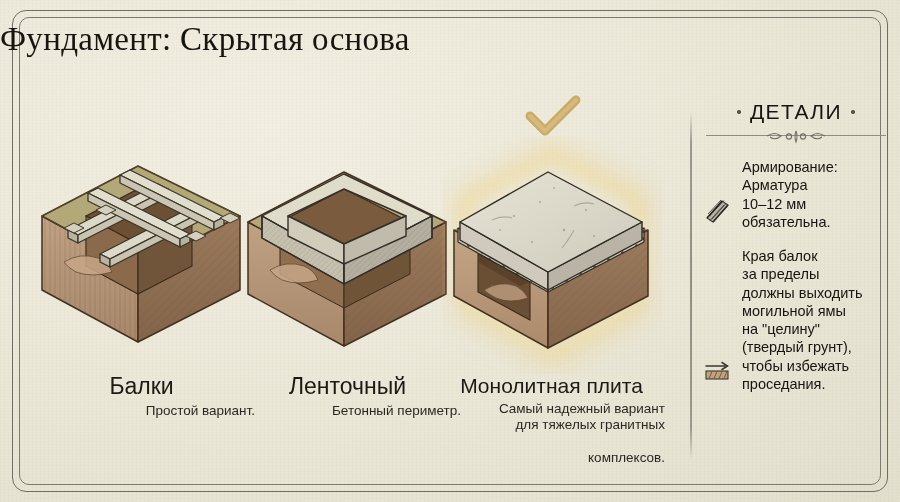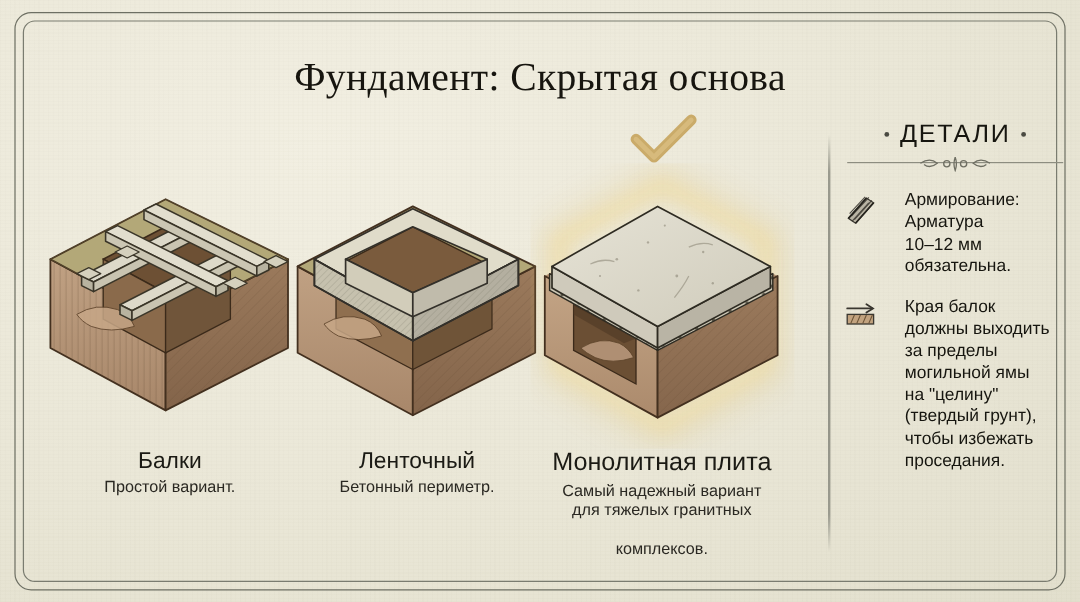--- a/index.html
+++ b/index.html
@@ -24,38 +24,38 @@
   
   .frame-outer,.frame-inner{
     position:absolute;border:1.4px solid #6d6f63;border-radius:14px;
     pointer-events:none;
   }
   .frame-outer{left:12px;top:10px;right:12px;bottom:10px;}
   .frame-inner{left:19px;top:17px;right:19px;bottom:17px;border-radius:10px;border-width:1.2px;border-color:#7a7c70;}
 
   
   #title{
-    position:absolute;left:0;right:0;top:47px;text-align:center;
+    position:absolute;left:0;right:0;top:21px;text-align:left;
     font-family:"Liberation Serif", serif;
     font-size:33px;color:#17150f;letter-spacing:.3px;
   }
 
   
   #cards{position:absolute;left:28px;top:96px;width:640px;height:370px;}
   .card{position:absolute;top:0;width:215px;height:370px;}
   .card.c1{left:6px;}
   .card.c2{left:212px;}
   .card.c3{left:416px;}
 
   .art{position:absolute;left:0;top:48px;width:215px;height:225px;}
   .art svg{display:block;width:100%;height:100%;overflow:visible;}
 
   .cap{position:absolute;left:-6px;width:227px;top:278px;text-align:center;}
-  .cap .h{font-size:19px;color:#1b1a14;line-height:1.12;}
-  .cap .d{font-size:13.5px;color:#2a2822;line-height:1.25;margin-top:3px;}
+  .cap .h{font-size:23px;color:#1b1a14;line-height:1.12;}
+  .cap .d{font-size:13.5px;color:#2a2822;line-height:1.25;margin-top:3px;text-align:right;}
   .card.c3 .cap .h{font-size:21px;}
   .card.c3 .cap .d{font-size:13.5px;}
 
   
   #check{position:absolute;left:417px;top:-2px;width:215px;height:52px;}
   #check svg{display:block;margin:0 auto;}
 
   
   .glow{
     position:absolute;left:-2px;top:40px;width:220px;height:238px;
@@ -72,21 +72,21 @@
   #details{position:absolute;left:704px;top:100px;width:184px;}
   #details-title{
     font-size:21px;color:#16150f;letter-spacing:1.4px;text-align:right;
     display:flex;align-items:center;justify-content:center;gap:9px;
   }
   #details-title .dot{width:4px;height:4px;border-radius:50%;background:#4a4a42;display:block;}
   .flourish{margin:6px 0 14px;position:relative;height:14px;}
   .flourish .line{position:absolute;top:5px;left:2px;right:2px;height:1px;background:#8d8d80;}
   .flourish svg{position:absolute;left:50%;top:0;transform:translateX(-50%);}
 
-  .detail{display:flex;gap:20px;margin-bottom:16px;}
+  .detail{display:flex;gap:8px;margin-bottom:16px;align-items:flex-end;}
   .detail .ico{flex:0 0 30px;padding-top:3px;}
   .detail .txt{font-size:14.5px;color:#16150f;line-height:1.26;}
 </style>
 </head>
 <body>
 
 <div id="stage">
   <div id="grain"></div>
 
   <div class="frame-outer"></div>
@@ -369,22 +369,22 @@
           <g stroke="#6b5336" stroke-width=".9">
             <path d="M5 19.5 L8 12.5"></path>
               <path d="M10 19.5 L13 12.5"></path>
             <path d="M15 19.5 L18 12.5"></path>
               <path d="M20 19.5 L23 12.5"></path>
           </g>
         </svg>
       </div>
       <div class="txt">
         <div>Края балок</div>
+        <div>за пределы</div>
         <div>должны выходить</div>
-        <div>за пределы</div>
         <div>могильной ямы</div>
         <div>на "целину"</div>
         <div>(твердый грунт),</div>
         <div>чтобы избежать</div>
         <div>проседания.</div>
       </div>
     </div>
   </div>
 </div>
 

